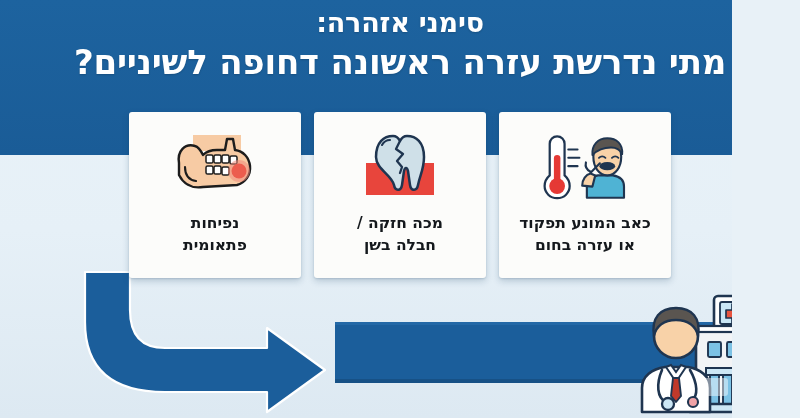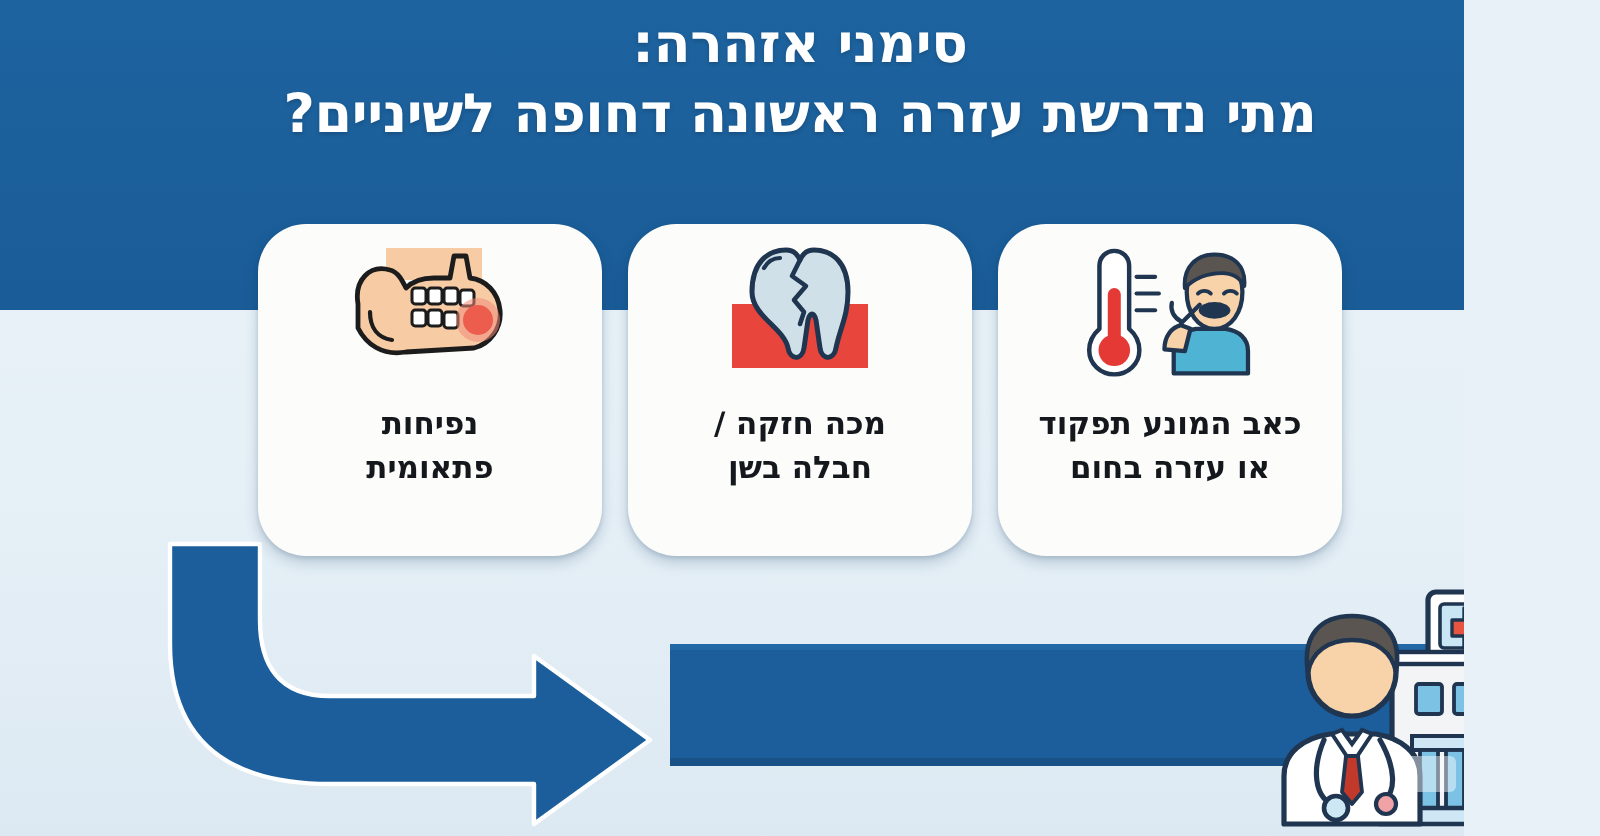--- a/index.html
+++ b/index.html
@@ -37,46 +37,46 @@
     width: 800px;
     text-align: center;
     color: #ffffff;
     font-weight: bold;
     line-height: 1.28;
     direction: rtl;
     letter-spacing: -0.2px;
     text-shadow: 0 1px 2px rgba(0,0,0,0.18);
   }
   .header-line-1 { font-size: 27px; }
-  .header-line-2 { font-size: 27px; }
+  .header-line-2 { font-size: 34px; }
 
   
   .cards {
     position: absolute;
     top: 112px; left: 0;
     width: 800px;
     height: 168px;
     display: flex;
     flex-direction: row-reverse;
     justify-content: center;
     gap: 13px;
     z-index: 5;
   }
 
   .card {
     position: relative;
     width: 172px;
     height: 166px;
     background: #fcfcfa;
-    border-radius: 24px;
+    border-radius: 3px;
     box-shadow: 0 3px 7px rgba(20,60,95,0.22), 0 1px 2px rgba(20,60,95,0.14);
     display: flex;
     flex-direction: column;
     align-items: center;
-    padding-top: 9px;
+    padding-top: 20px;
   }
 
   .card-icon {
     width: 104px;
     height: 72px;
     display: flex;
     align-items: center;
     justify-content: center;
   }
   .card-icon svg { display: block; }

